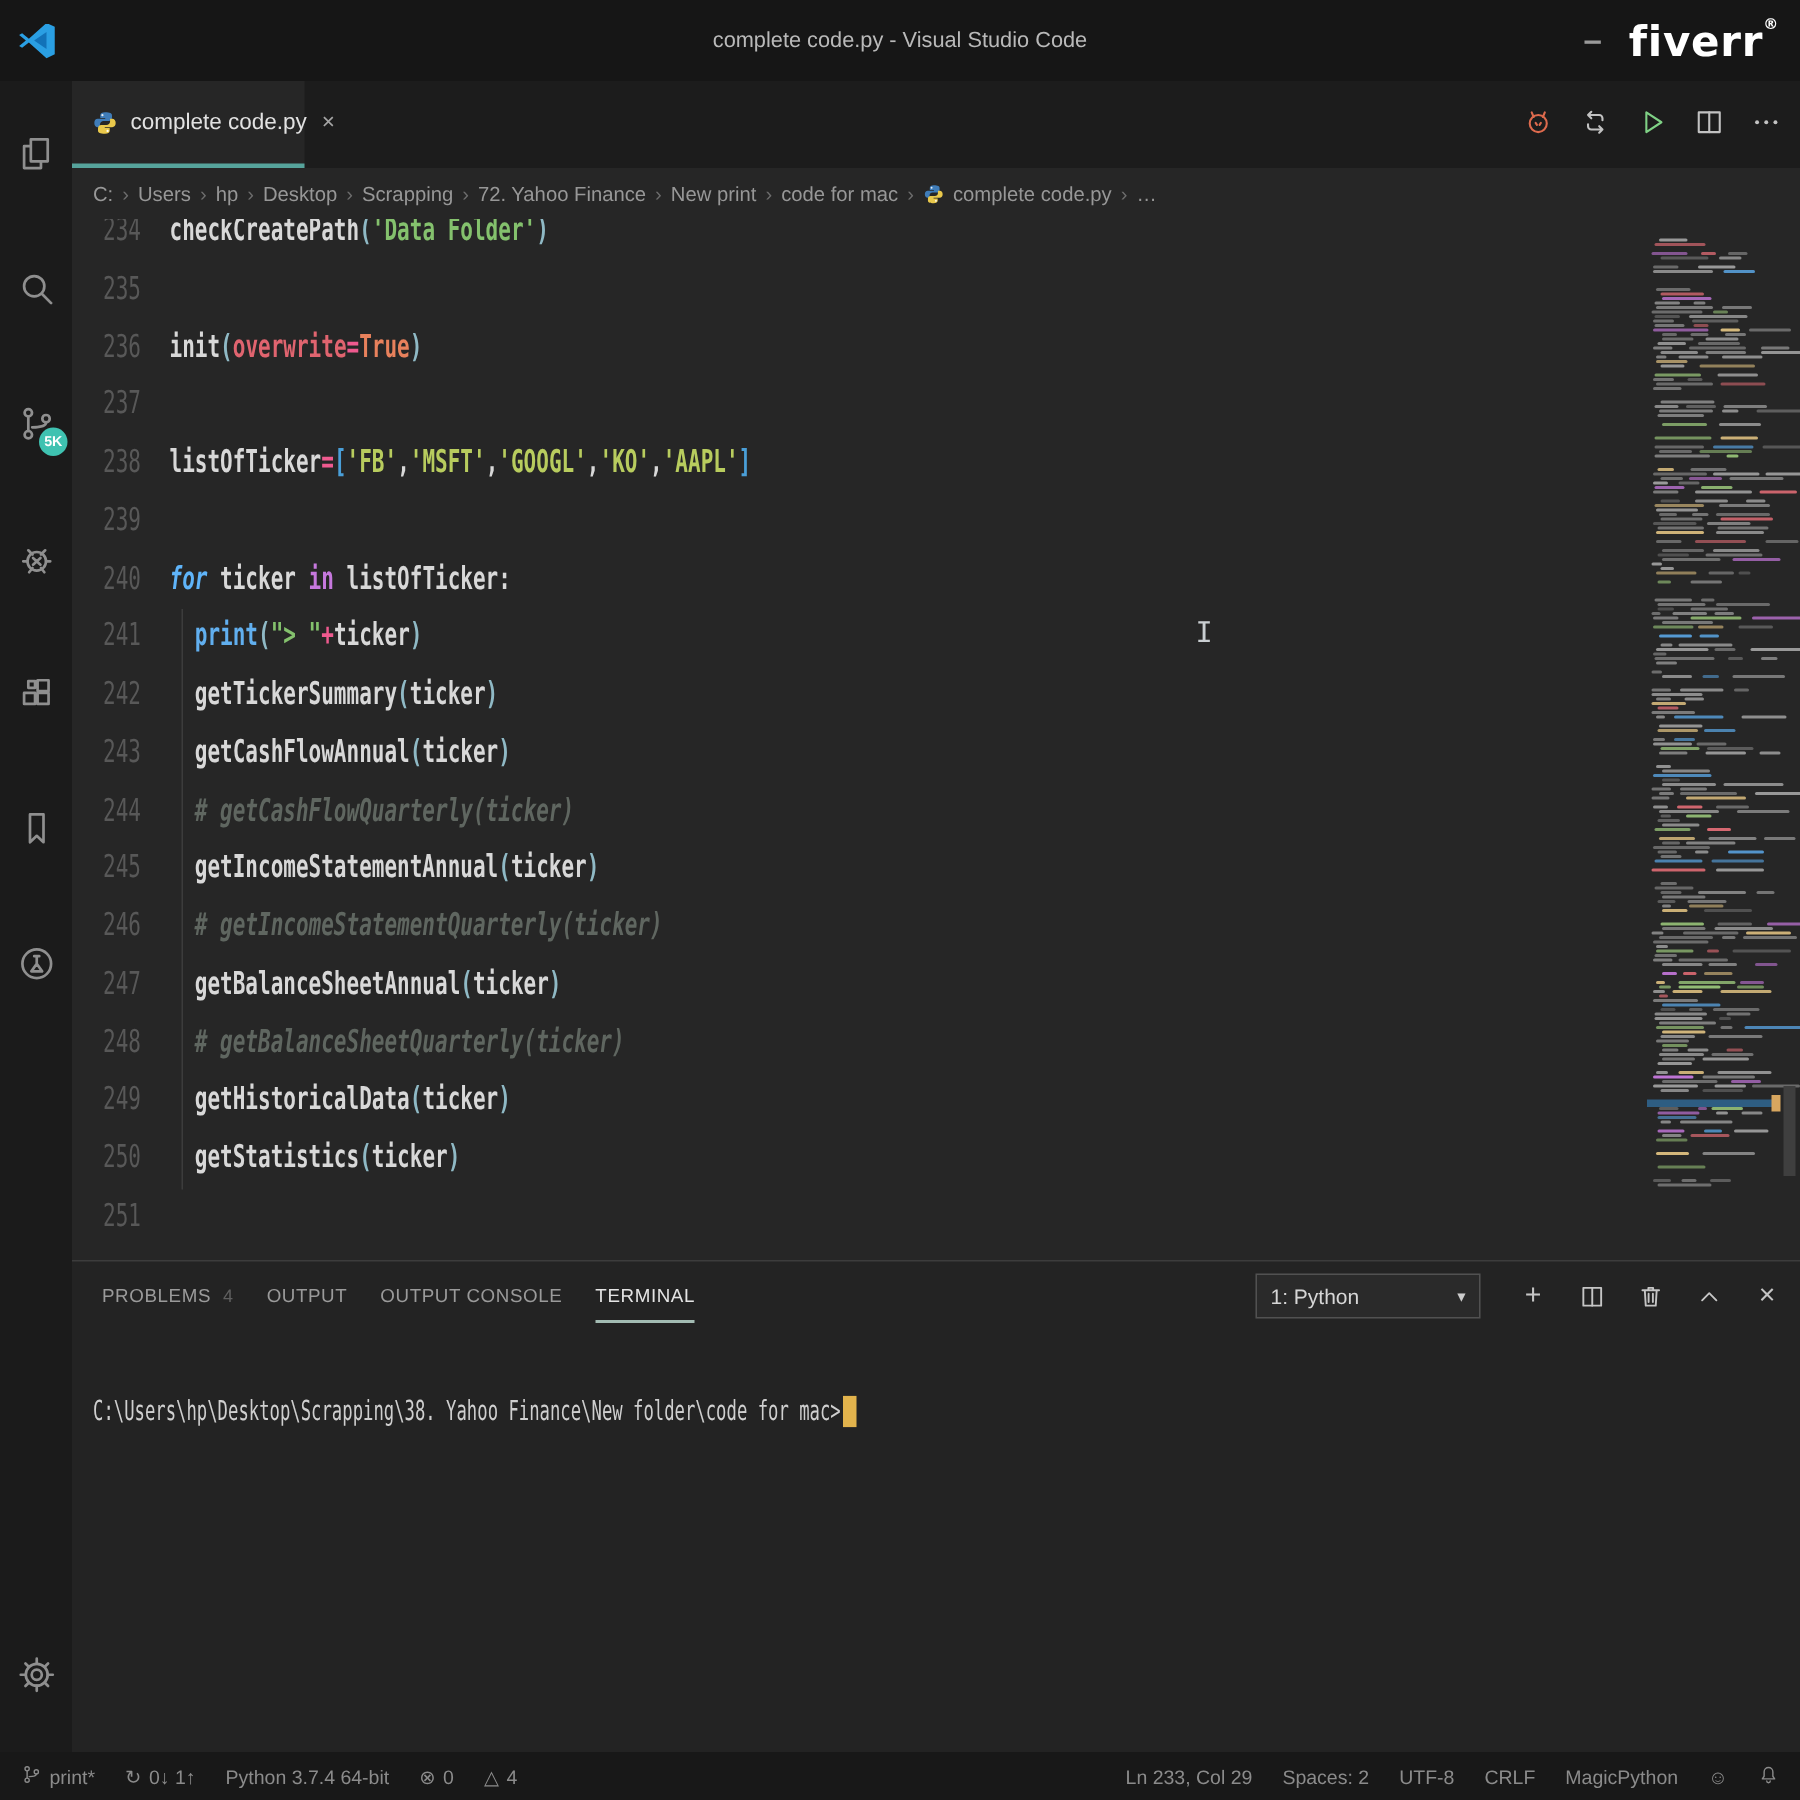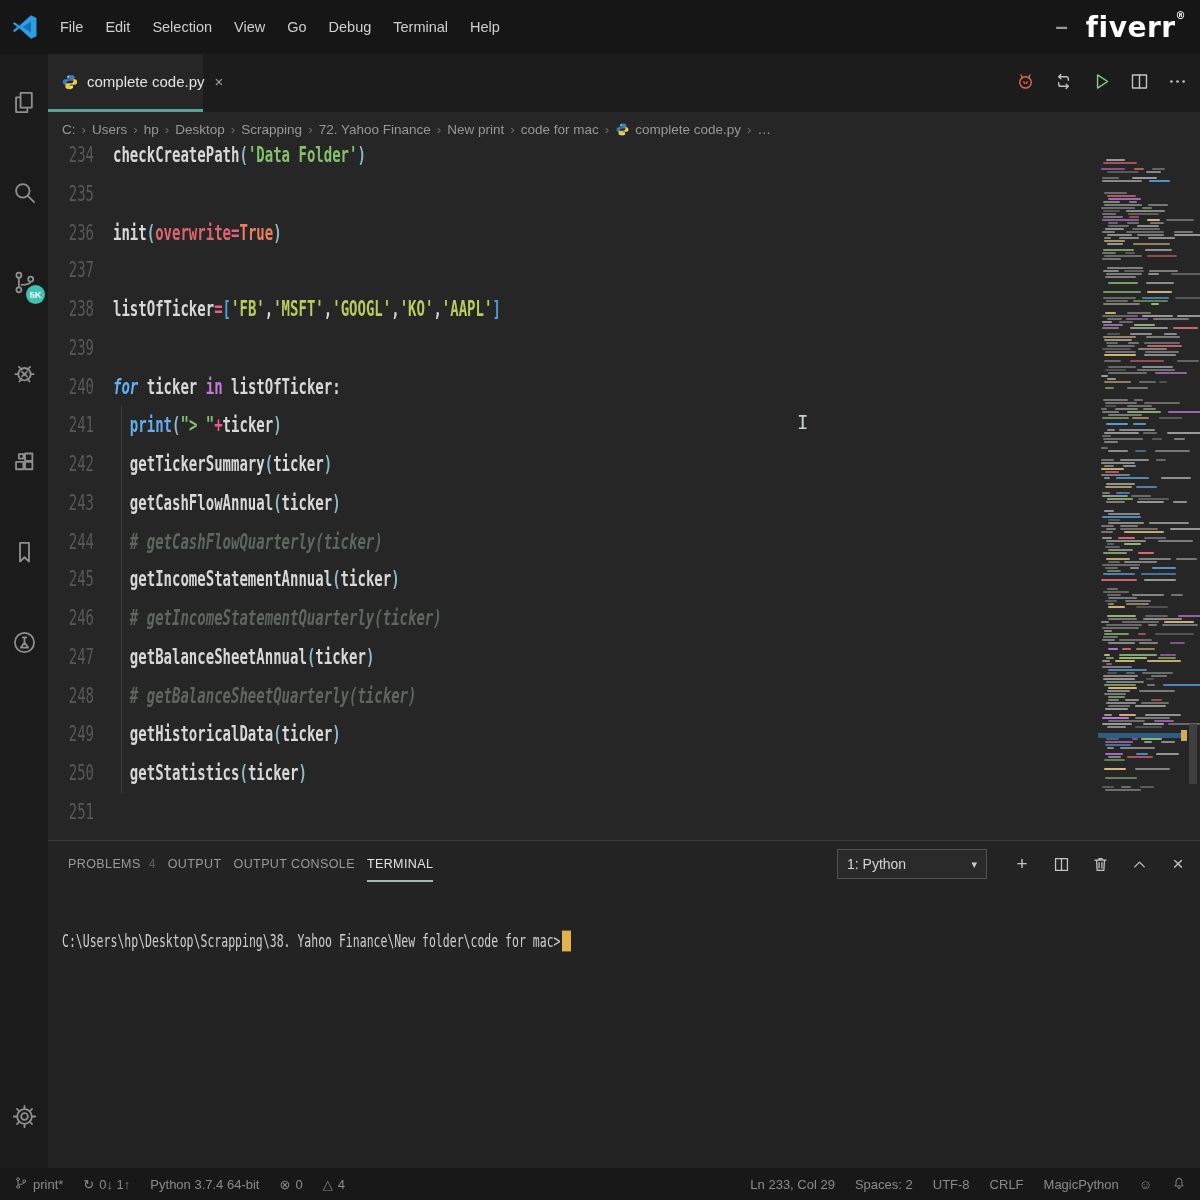--- a/index.html
+++ b/index.html
@@ -61,21 +61,21 @@
   .mm-current { position:absolute; left:0; right:0; height:5px; background:var(--mm-current); }
   .mm-marker { position:absolute; right:-2px; width:6px; height:11px; background:var(--mm-marker); }
   .scrollbar { position:absolute; right:0; top:0; width:15px; height:100%; }
   .sb-thumb { position:absolute; left:4px; width:8px; background:#3f3f3f; }
 
   .mouse-ibeam { position:absolute; color:#c9ced1; font-family:"DejaVu Sans Mono", monospace; font-size:19px; }
 
   
   .panel { height:328px; background:#232323; border-top:1px solid #3c3c3c; position:relative; }
   .panel-header { height:46px; display:flex; align-items:center; padding:0 12px 0 20px; }
-  .panel-tabs { display:flex; align-items:center; gap:12px; height:100%; }
+  .panel-tabs { display:flex; align-items:center; gap:22px; height:100%; }
   .panel-tab { height:100%; display:flex; align-items:center; font-size:12.5px; letter-spacing:0.4px; color:#9a9a9a; position:relative; }
   .panel-tab.active { color:#e4e4e4; }
   .panel-tab.active::after { content:""; position:absolute; left:0; right:0; bottom:5px; height:2px; background:#a3bcb3; }
   .pt-badge { margin-left:8px; color:#5f5f5f; font-size:12px; }
   .panel-right { margin-left:auto; display:flex; align-items:center; gap:19px; color:#c5c5c5; }
   .term-select { width:150px; height:30px; background:#2a2a2a; border:1px solid #515151; display:flex; align-items:center; padding:0 9px; font-size:14px; color:#d6d6d6; margin-right:6px; }
   .term-select .caret { margin-left:auto; font-size:11px; color:#cccccc; }
   .p-icon { width:20px; height:20px; display:flex; align-items:center; justify-content:center; font-size:19px; }
   .p-icon svg { width:19px; height:19px; }
 
@@ -96,30 +96,21 @@
 </head>
 <body>
 
 <div class="app">
 
   <div class="titlebar">
     <svg class="vscode-logo" viewBox="0 0 24 24">
       <path fill="#2a9fe3" d="M17.6 2.6 8.2 11 4.6 8.1 3 9.1l3.6 2.9L3 14.9l1.6 1 3.6-2.9 9.4 8.4 4.4-2.1V4.7l-4.4-2.1z"></path>
       <path fill="#1272b8" d="M17.6 7.5v9L11 12z"></path>
     </svg>
-    <div class="menubar" id="menubar">
-        <div class="menu-item">File</div>
-        <div class="menu-item">Edit</div>
-        <div class="menu-item">Selection</div>
-        <div class="menu-item">View</div>
-        <div class="menu-item">Go</div>
-        <div class="menu-item">Debug</div>
-        <div class="menu-item">Terminal</div>
-        <div class="menu-item">Help</div>
-      </div>
+    <div class="win-title">complete code.py - Visual Studio Code</div>
     <div class="tb-right">
       <span class="min-glyph">–</span>
       <span class="fiverr"><span>fiverr</span><sup>®</sup></span>
     </div>
   </div>
 
   <div class="workbench">
     <div class="activitybar" id="activitybar">
         <div class="ab-item">
           <svg viewBox="0 0 24 24">

